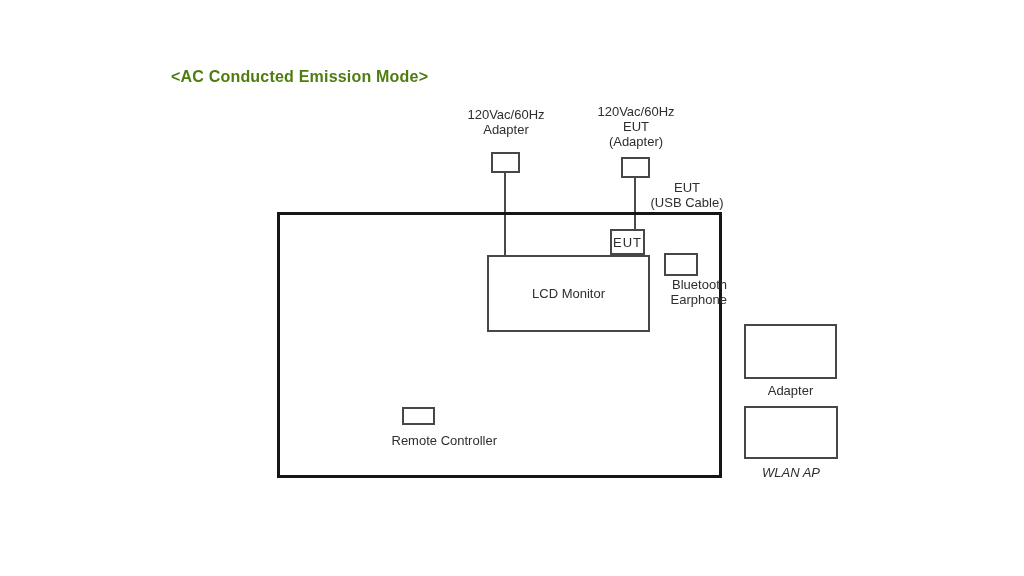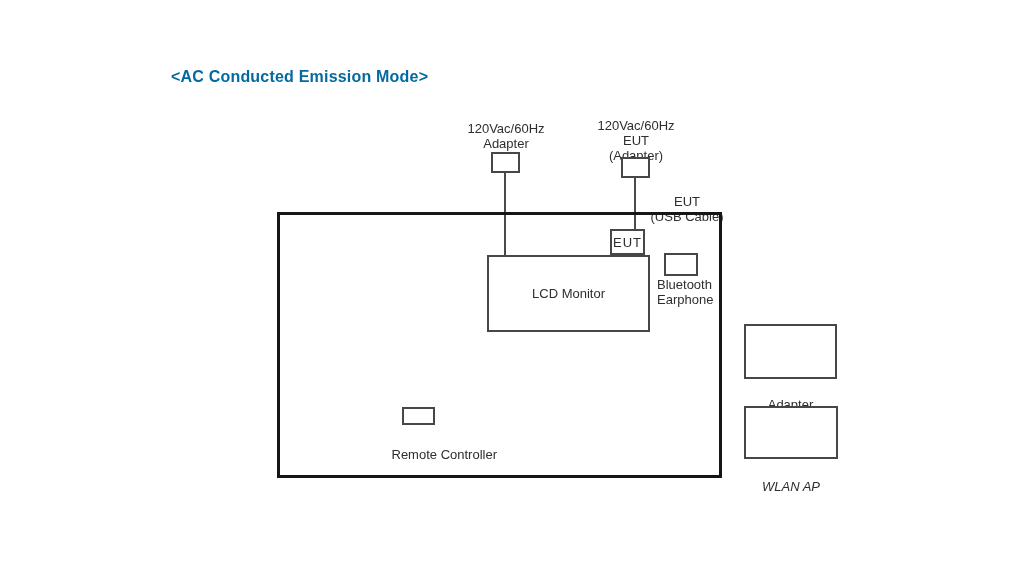--- a/index.html
+++ b/index.html
@@ -12,31 +12,32 @@
     font-family: "Liberation Sans", sans-serif;
     color: #2e2e2e;
     overflow: hidden;
   }
   .title {
     position: absolute;
     left: 171px;
     top: 68px;
     font-size: 16px;
     font-weight: bold;
-    color: #0369a1;
+    color: #4d7c0f;
     letter-spacing: 0.2px;
   }
   .lbl {
     position: absolute;
     white-space: pre-line;
     font-size: 13px;
     line-height: 15px;
     color: #2e2e2e;
+    text-align: right;
   }
-  .center { text-align: center; margin-top: 14px; }
+  .center { text-align: center; }
   .box {
     position: absolute;
     border: 2px solid #474747;
     background: #ffffff;
   }
   .outer-box {
     position: absolute;
     left: 277px;
     top: 212px;
     width: 445px;

